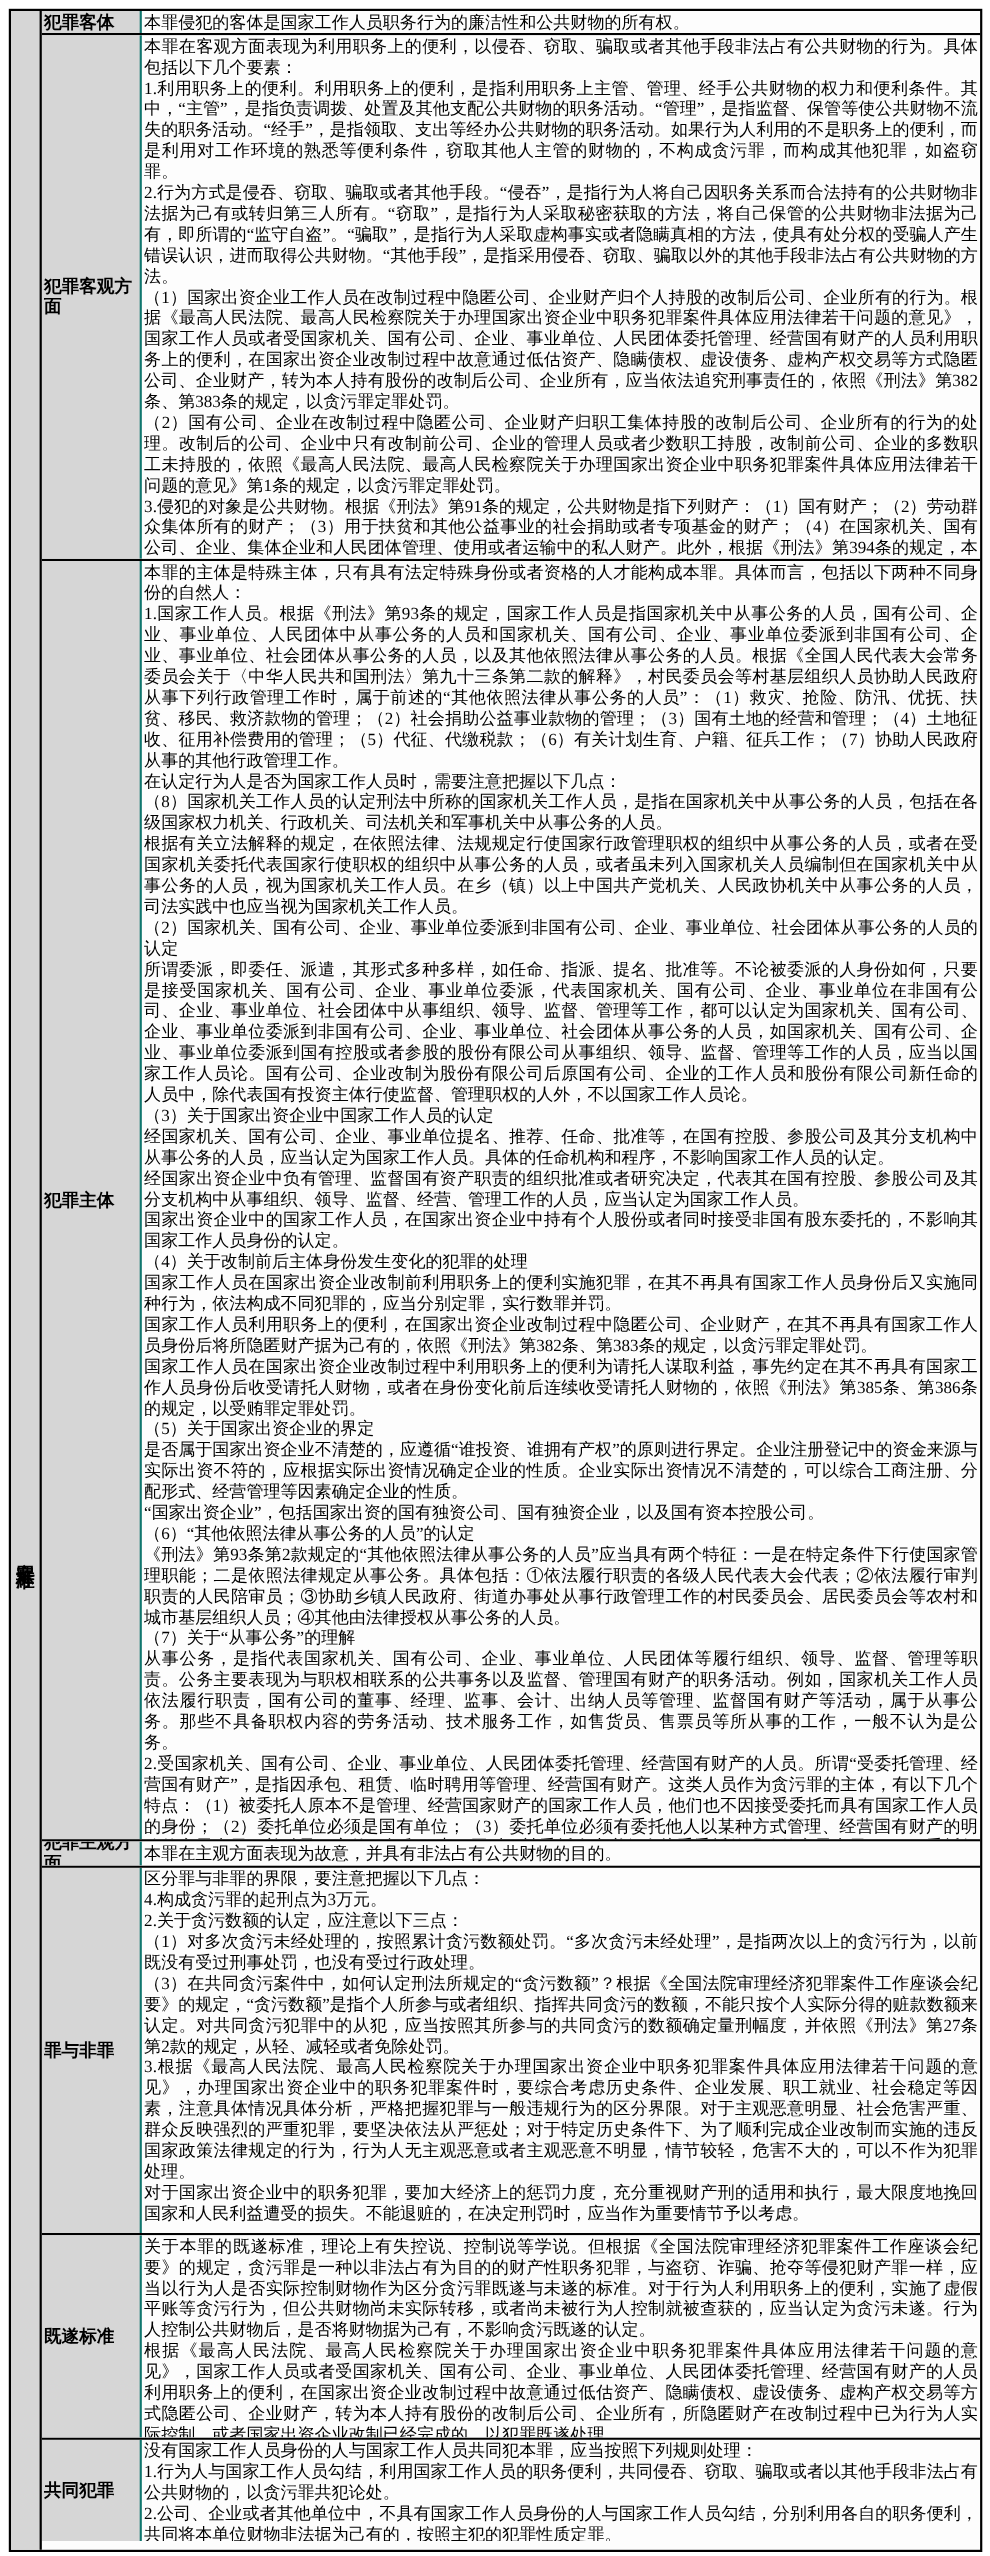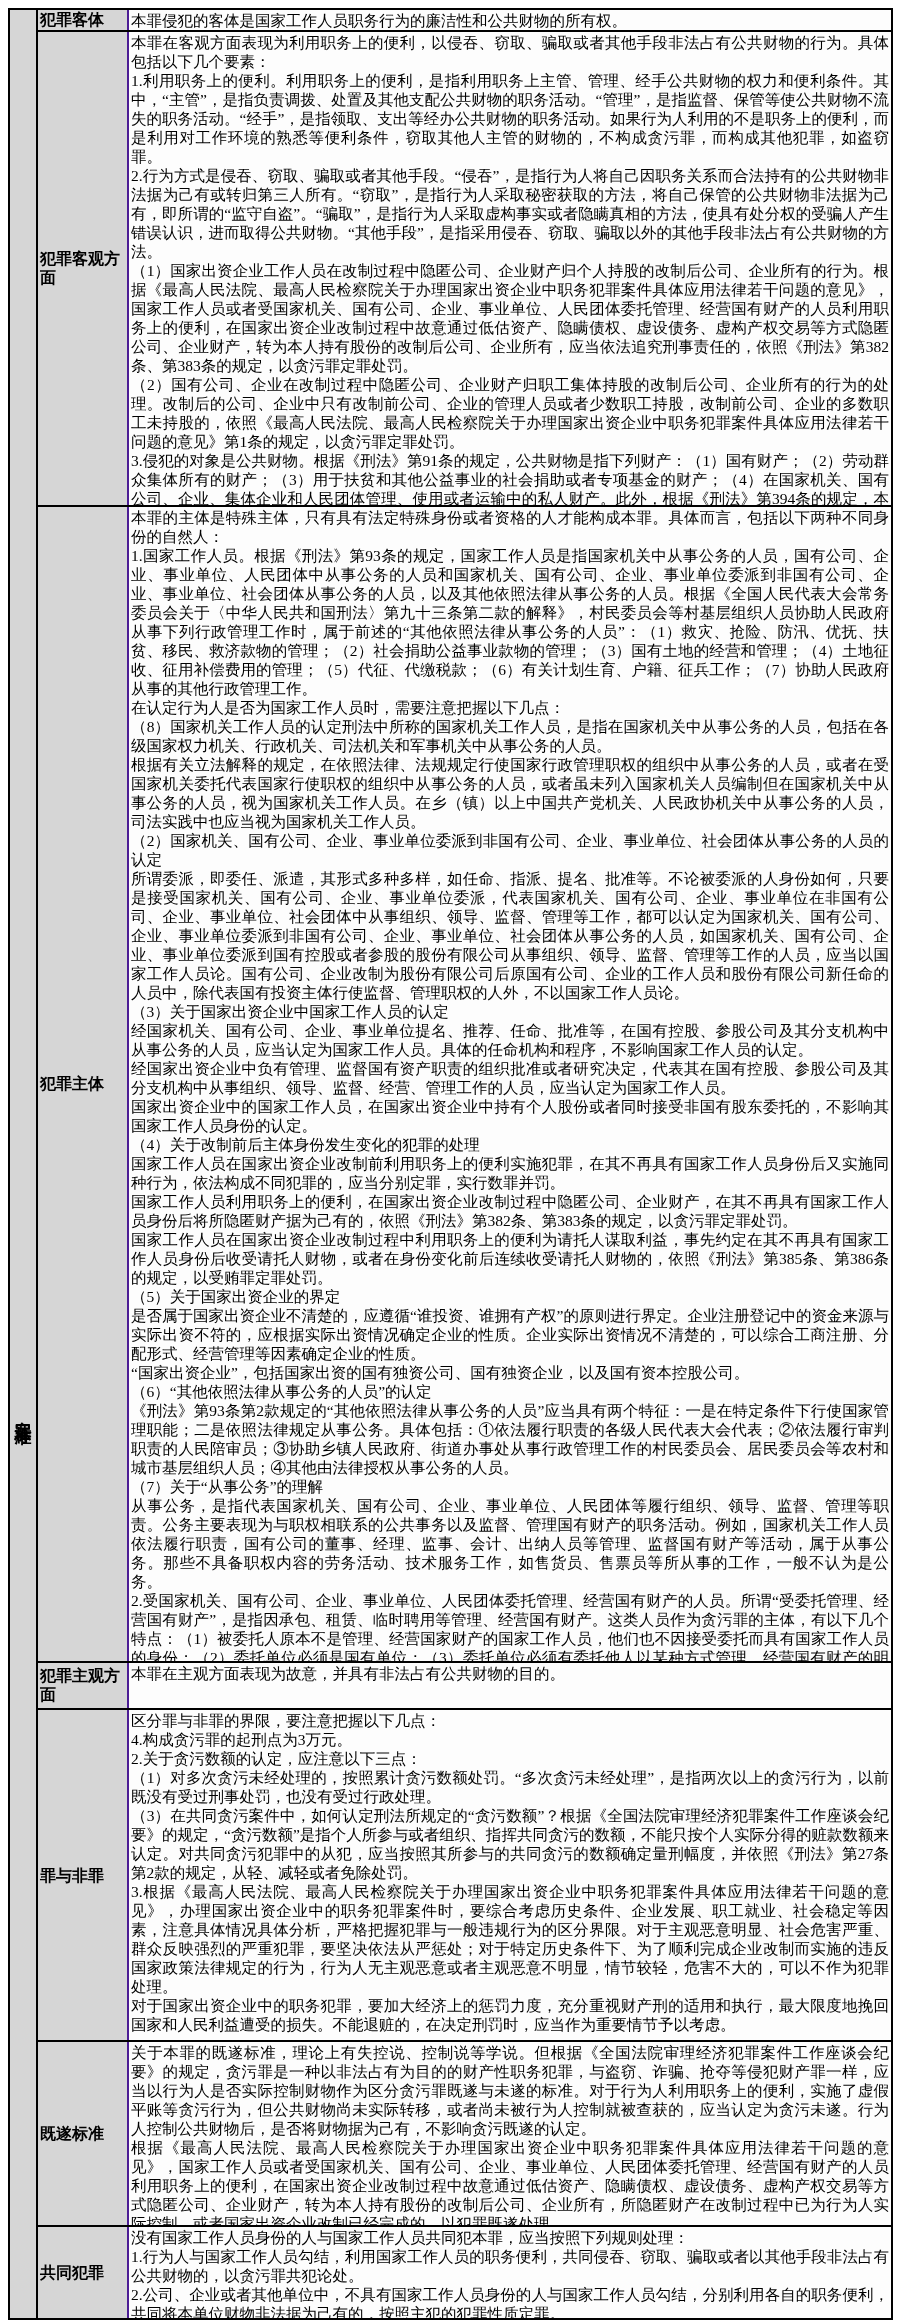--- a/index.html
+++ b/index.html
@@ -23,39 +23,39 @@
     position:absolute;top:1398px;left:50%;transform:translateX(-50%);
     writing-mode:vertical-rl;text-orientation:upright;
     font-weight:bold;font-size:17px;letter-spacing:2px;white-space:nowrap;
   }
   .rows{flex:1 1 auto;display:flex;flex-direction:column;min-width:0;}
   .trow{display:flex;flex-direction:row;border-bottom:2px solid #000;box-sizing:border-box;overflow:hidden;}
   .trow:last-child{border-bottom:none;}
   .r1{height:22px;}
   .r2{height:478px;}
   .r3{height:1164px;}
-  .r4{height:48px;}
+  .r4{height:24px;}
   .r5{height:334px;}
   .r6{height:186px;}
   .r7{height:92px;}
   .row-header{
     width:91px;flex:0 0 91px;box-sizing:border-box;
-    background:#d6d6d6;border-right:2px solid #4c1d95;
+    background:#d6d6d6;border-right:2px solid #0f766e;
     font-weight:bold;font-size:16px;line-height:19px;
     display:flex;align-items:center;
     padding:0 2px;overflow:hidden;
   }
   .row-content{
     flex:1 1 auto;min-width:0;box-sizing:border-box;
     background:#fdfdfd;
     font-size:15.5px;line-height:19px;
     padding:1px 2px;overflow:hidden;
     text-align:justify;
   }
-  .row-content.center{display:flex;flex-direction:column;justify-content:flex-start;}
+  .row-content.center{display:flex;flex-direction:column;justify-content:center;}
   .row-content p{margin:0;padding:0;}
 </style>
 </head>
 <body>
 
 <div class="page">
   <div class="doc-table">
 
     <div class="spanner">
       <div class="spanner-label">定罪标准</div>

